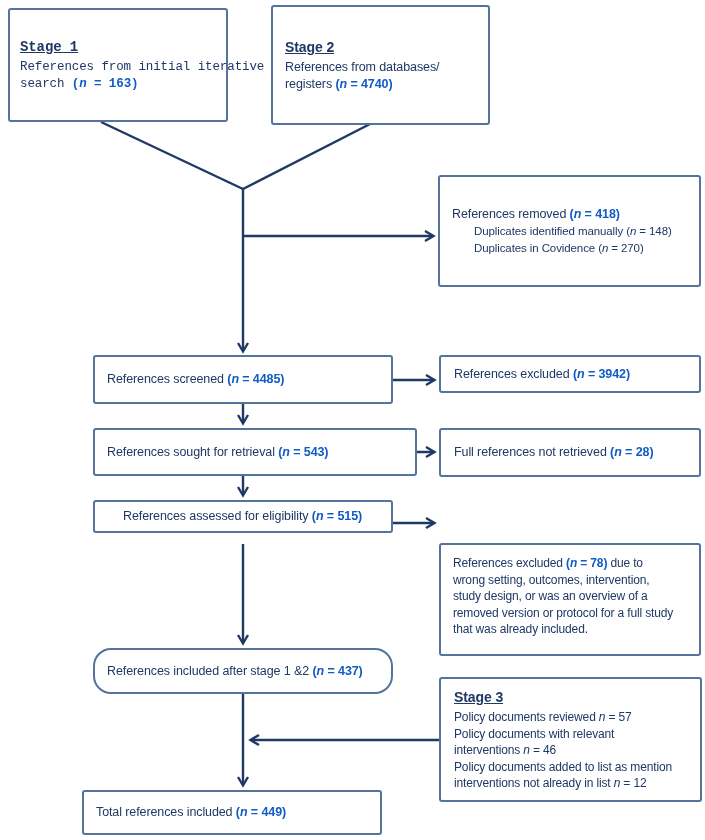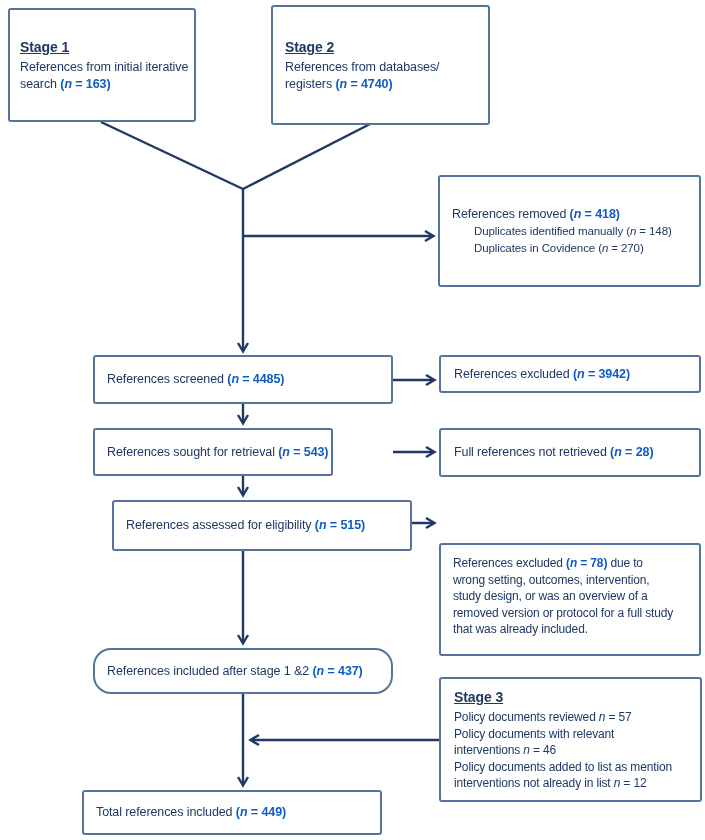--- a/index.html
+++ b/index.html
@@ -29,28 +29,28 @@
   .b{color:var(--blue);font-weight:700;}
   .bi{color:var(--blue);font-weight:700;font-style:italic;}
   .ni{font-style:italic;}
   .hd{font-weight:700;text-decoration:underline;font-size:14px;}
   .heading{line-height:20px;margin-bottom:1px;}
   .indent{padding-left:22px;}
   .sm{font-size:11.5px;}
   .tight{font-size:12px;line-height:16.5px;letter-spacing:-0.15px;}
 
   
-  #box-stage1        {left:8px;   top:8px;   width:188px; height:114px; padding:4px 10px;}
+  #box-stage1        {left:8px;   top:8px;   width:220px; height:114px; padding:4px 10px;font-family:Liberation Mono, monospace;}
   #box-stage2        {left:271px; top:5px;   width:219px; height:120px; padding:4px 12px;}
   #box-removed       {left:438px; top:175px; width:263px; height:112px; padding:4px 12px;}
   #box-screened      {left:93px;  top:355px; width:300px; height:49px;  padding:0 12px;}
   #box-excluded-a    {left:439px; top:355px; width:262px; height:38px;  padding:0 13px;}
-  #box-sought        {left:93px;  top:428px; width:240px; height:48px;  padding:0 12px;}
+  #box-sought        {left:93px;  top:428px; width:324px; height:48px;  padding:0 12px;}
   #box-not-retrieved {left:439px; top:428px; width:262px; height:49px;  padding:16px 13px;}
-  #box-assessed      {left:93px;  top:500px; width:300px; height:51px;  padding:0 12px;margin-left:19px;}
+  #box-assessed      {left:93px;  top:500px; width:300px; height:33px;  padding:0 28px;}
   #box-excluded-b    {left:439px; top:499px; width:262px; height:113px; padding:10px 6px 6px 12px; justify-content:flex-start;margin-top:44px;}
   #box-included      {left:93px;  top:648px; width:300px; height:46px;  padding:0 12px;border-radius:18px;}
   #box-stage3        {left:439px; top:677px; width:263px; height:125px; padding:8px 4px 6px 13px; justify-content:flex-start;}
   #box-total         {left:82px;  top:790px; width:300px; height:45px;  padding:0 12px;}
 </style>
 </head>
 <body>
 
 <div id="canvas">
 

